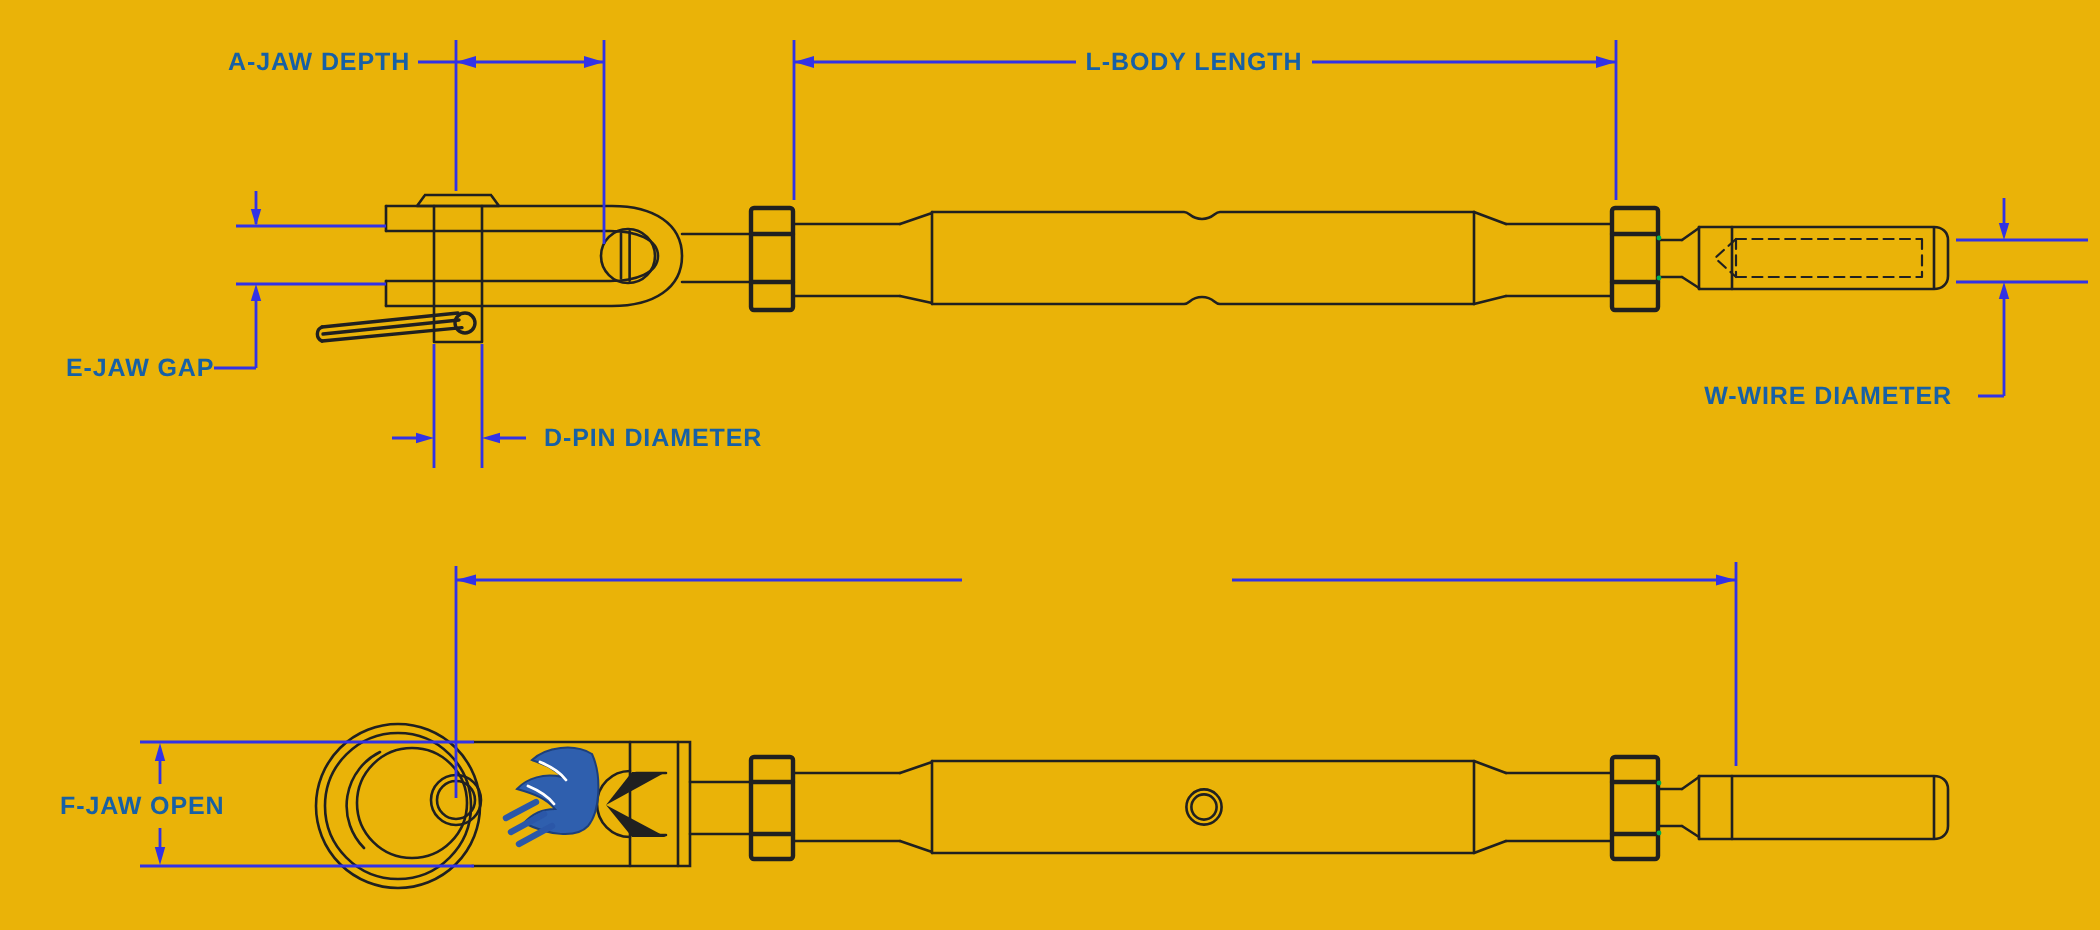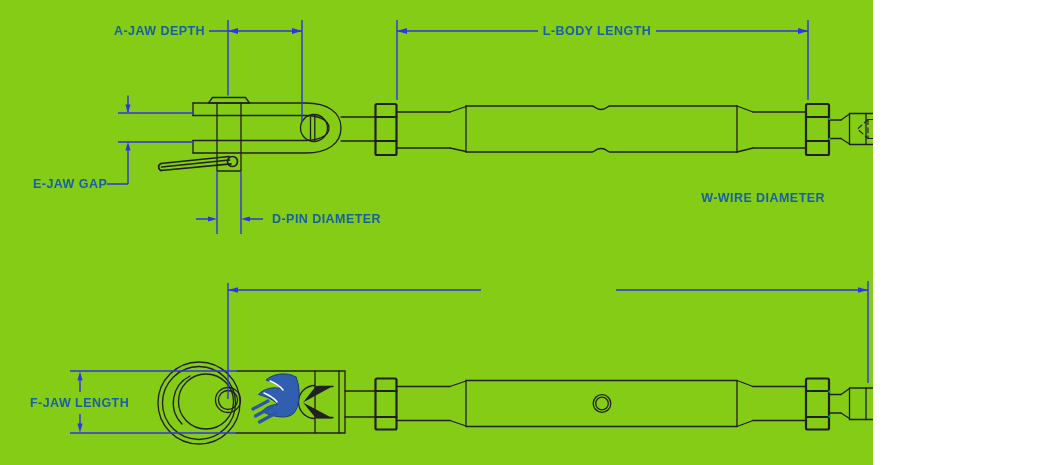--- a/index.html
+++ b/index.html
@@ -1,19 +1,19 @@
 <!DOCTYPE html>
 <html><head>
 <meta charset="utf-8">
 <style>
   html,body{margin:0;padding:0;background:#ffffff;}
   .canvas{
     position:relative;
-    width:873px;height:465px;
-    background:#84cc16;
+    width:1050px;height:465px;
+    background:#eab308;
     overflow:hidden;
     font-family:"Liberation Sans",sans-serif;
   }
   .drawing{position:absolute;left:0;top:0;}
   .label{
     position:absolute;
     font:700 12.5px "Liberation Sans",sans-serif;
     color:#1760a5;
     letter-spacing:.45px;
     white-space:nowrap;
@@ -175,18 +175,18 @@
   </svg>
 
   <div class="label" style="left:114px;top:25px">A-JAW DEPTH</div>
 
   <div class="label center" style="left:597px;top:25px">L-BODY LENGTH</div>
 
   <div class="label" style="left:33px;top:177.5px">E-JAW GAP</div>
 
   <div class="label" style="left:272px;top:212.5px">D-PIN DIAMETER</div>
 
-  <div class="label" style="right:48px;top:191.5px">W-WIRE DIAMETER</div>
+  <div class="label" style="right:74px;top:191.5px">W-WIRE DIAMETER</div>
 
 
-  <div class="label" style="left:30px;top:396.5px">F-JAW LENGTH</div>
+  <div class="label" style="left:30px;top:396.5px">F-JAW OPEN</div>
 
 </div>
 
 </body></html>

